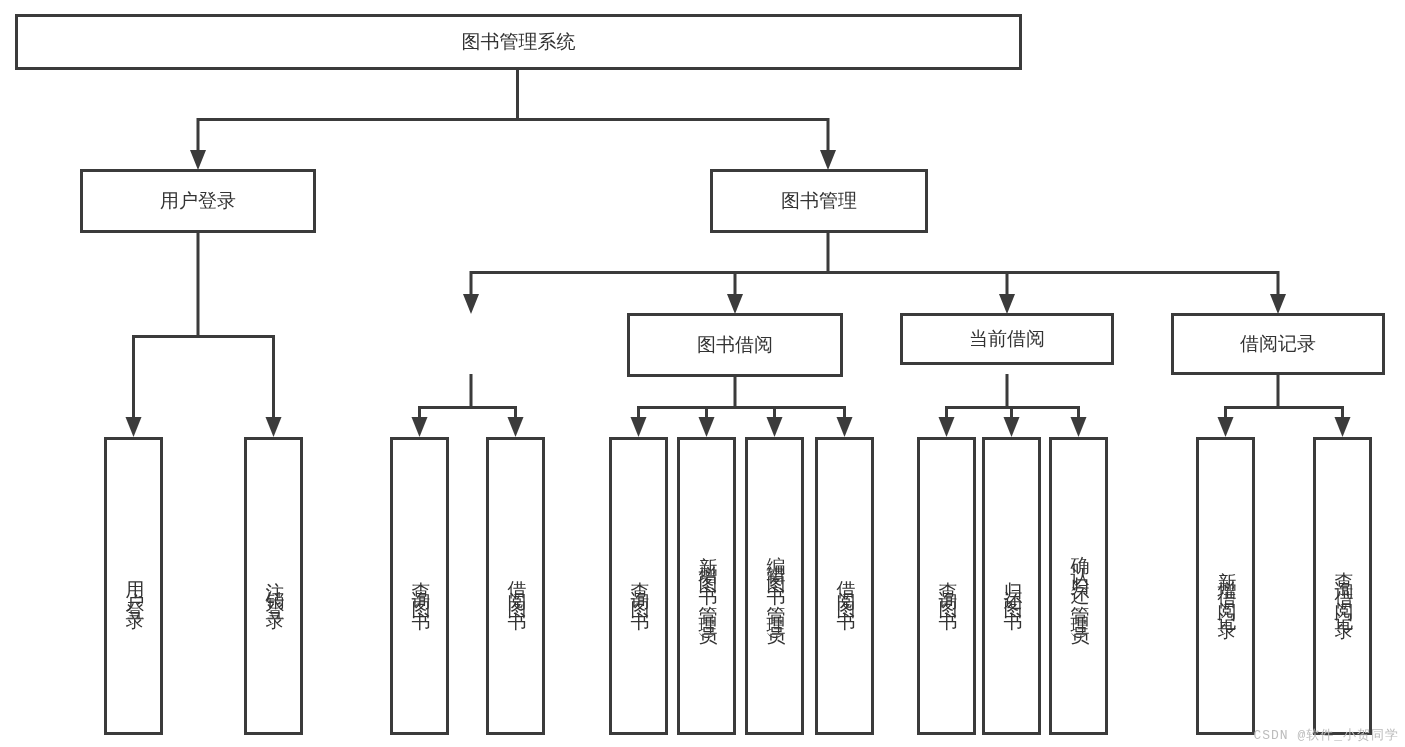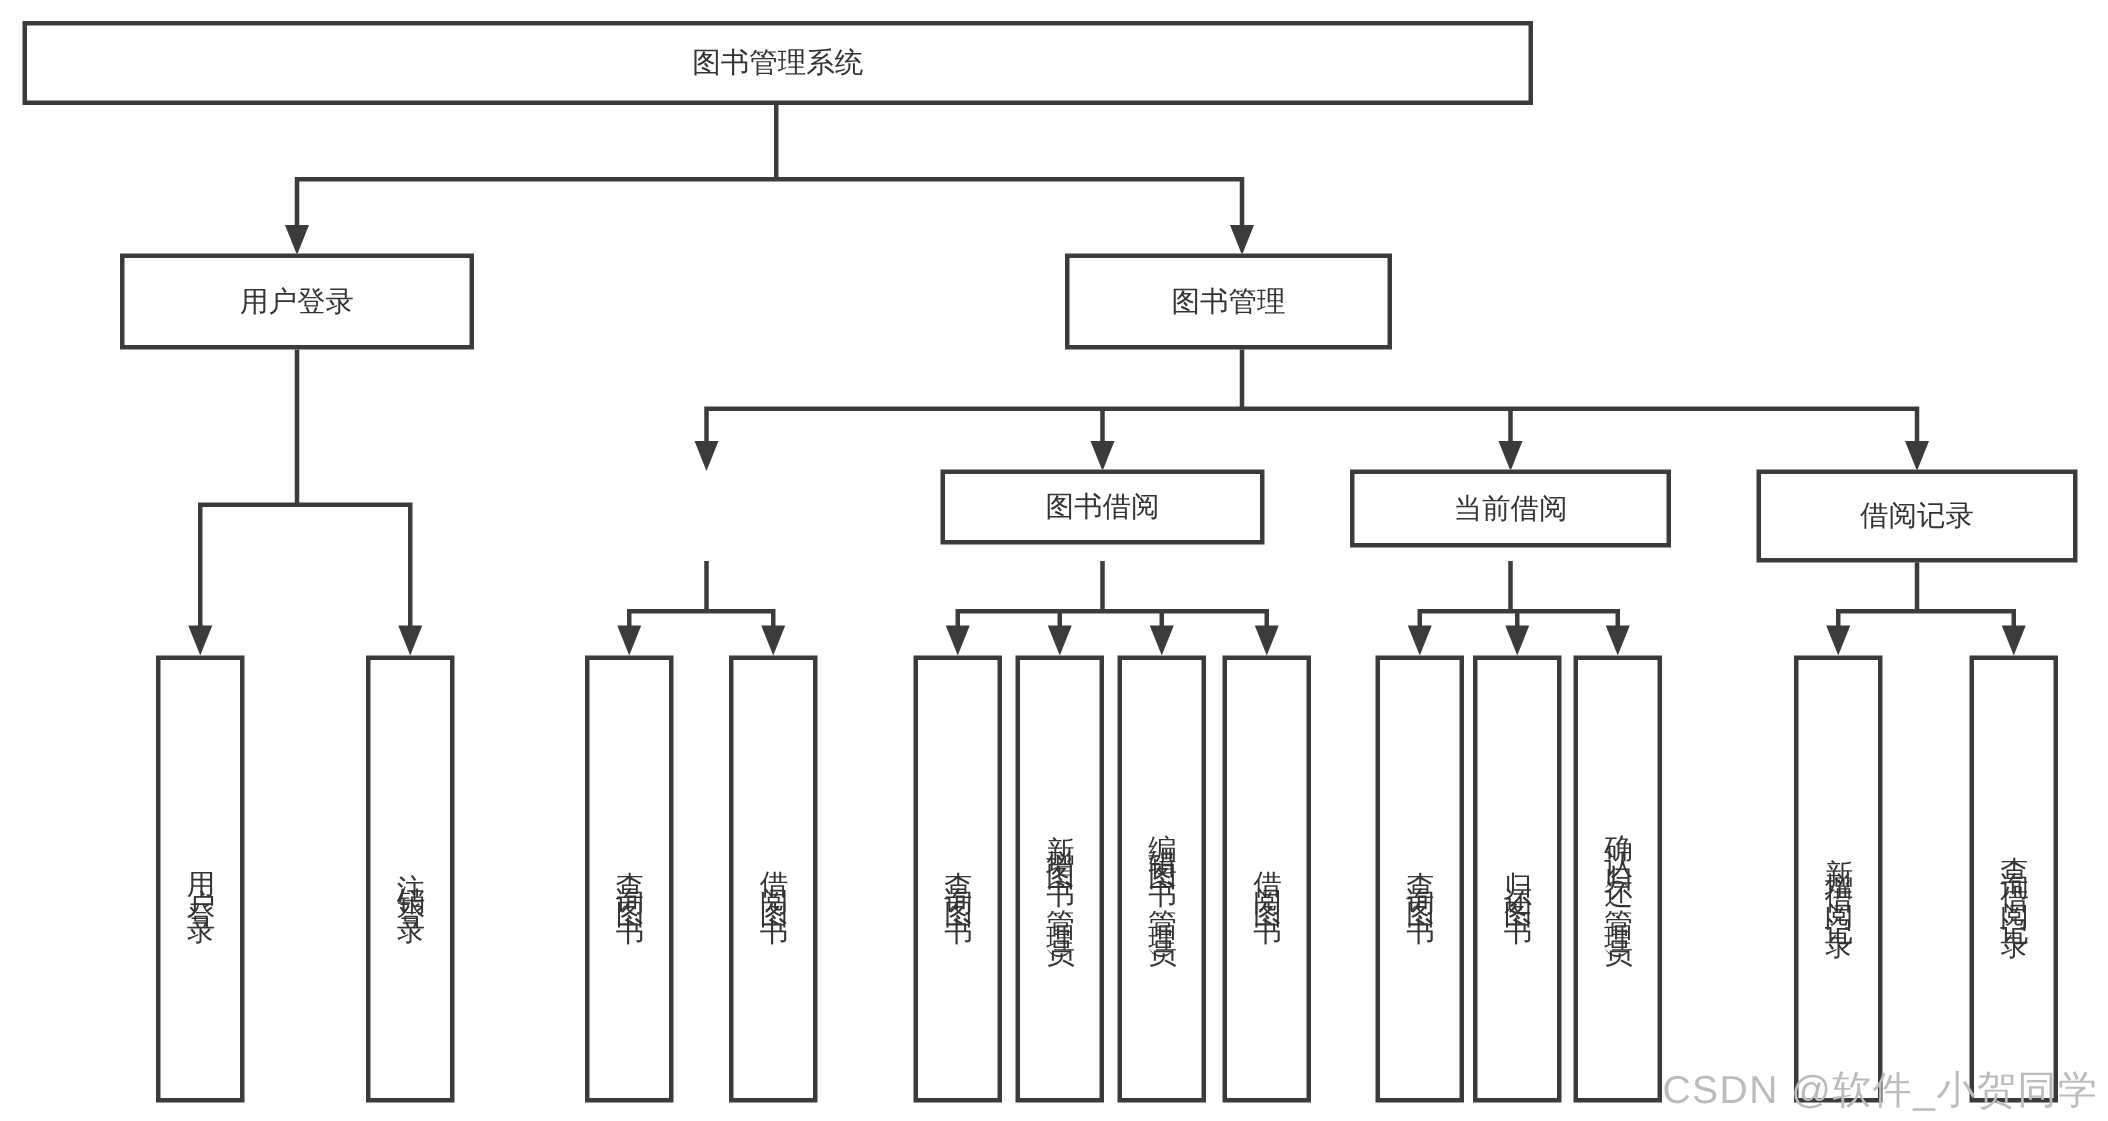--- a/index.html
+++ b/index.html
@@ -1,20 +1,20 @@
 <!DOCTYPE html>
 <html><head>
 <meta charset="utf-8">
 <style>
   html,body{margin:0;padding:0;background:#fff;}
   .canvas{
     position:relative;
     width:1405px;height:747px;
     background:#ffffff;
-    font-family:Liberation Sans, sans-serif;
+    font-family:Liberation Mono, monospace;
     overflow:hidden;
   }
   svg.connectors{
     position:absolute;left:0;top:0;width:1405px;height:747px;
     z-index:0;
   }
   .node{
     position:absolute;
     box-sizing:border-box;
     border:3px solid #3b3b3b;
@@ -32,21 +32,21 @@
     text-orientation:mixed;
     letter-spacing:10px;
     font-size:19px;
     line-height:1;
     color:#333333;
     white-space:nowrap;
   }
   .watermark{
     position:absolute;
     right:6px;bottom:3px;
-    font-size:26px;
+    font-size:13px;
     color:#bcbcbc;
     letter-spacing:1px;
     z-index:2;
     pointer-events:none;
   }
 </style>
 </head>
 <body>
 
 <div class="canvas">
@@ -95,21 +95,21 @@
     <span>图书管理系统</span>
   </div>
 
   <div class="node" style="left:80px;top:169px;width:236px;height:64px;">
     <span>用户登录</span>
   </div>
   <div class="node" style="left:710px;top:169px;width:218px;height:64px;">
     <span>图书管理</span>
   </div>
 
-  <div class="node" style="left:627px;top:313px;width:216px;height:50px;">
+  <div class="node" style="left:627px;top:313px;width:216px;height:64px;">
     <span>图书借阅</span>
   </div>
   <div class="node" style="left:900px;top:313px;width:214px;height:52px;">
     <span>当前借阅</span>
   </div>
   <div class="node" style="left:1171px;top:313px;width:214px;height:62px;">
     <span>借阅记录</span>
   </div>
 
   <div class="node leaf" style="left:104px;">

